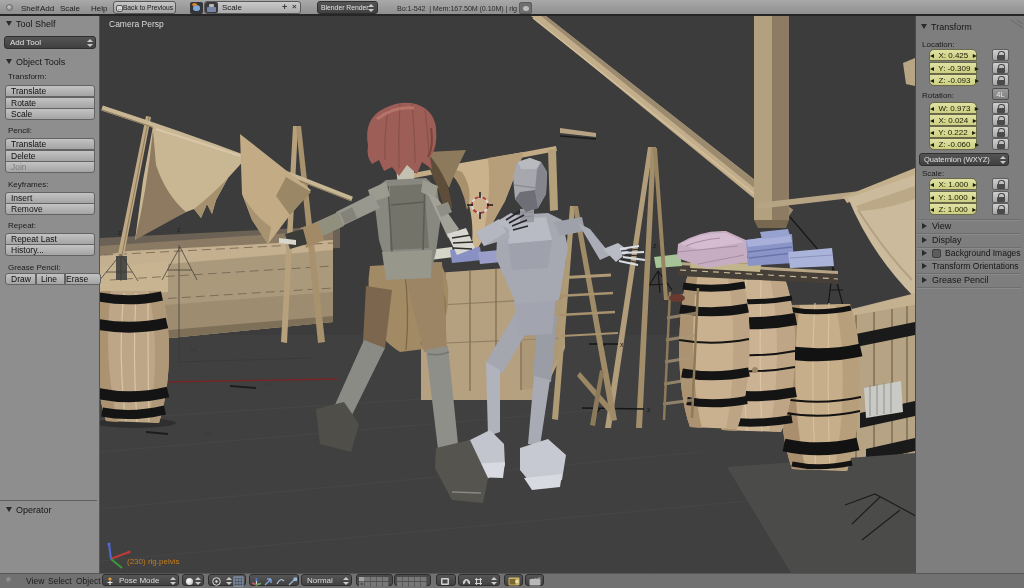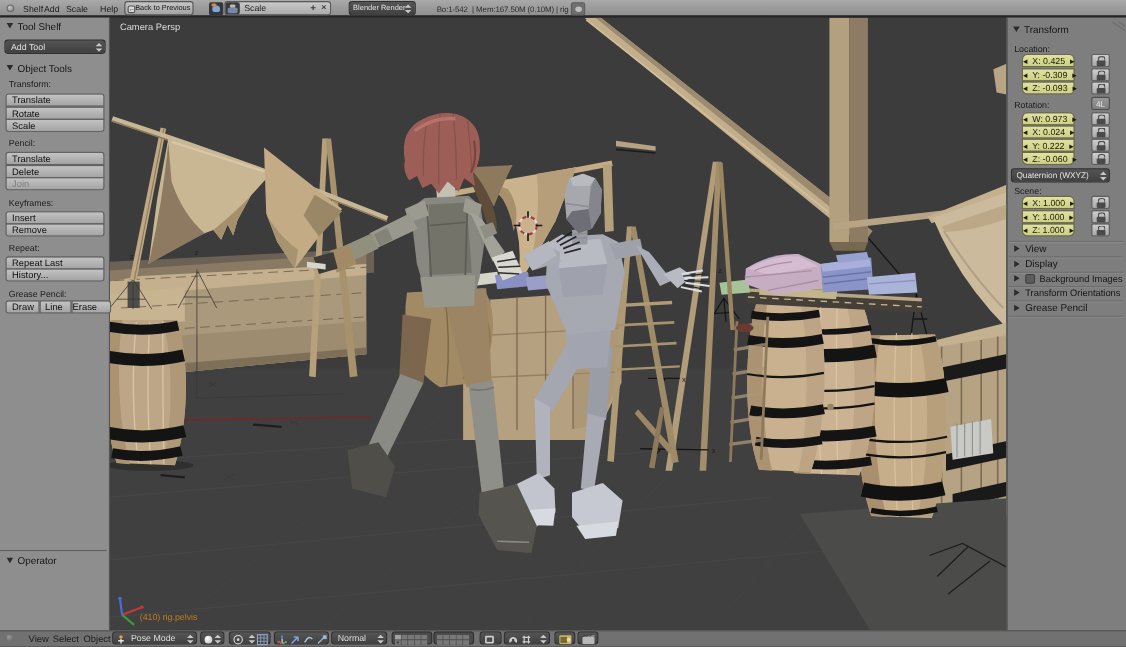--- a/index.html
+++ b/index.html
@@ -333,21 +333,21 @@
 
 <g stroke-width="2" fill="none">
 <line x1="111" y1="559" x2="129" y2="552" stroke="#c03838"></line>
 <line x1="111" y1="559" x2="122" y2="568" stroke="#3a9a3a"></line>
 <line x1="111" y1="559" x2="109" y2="544" stroke="#5068d8"></line>
 </g>
 <circle cx="129" cy="552" r="1.6" fill="#c03838"></circle>
 <circle cx="109" cy="544" r="1.6" fill="#5068d8"></circle>
 </svg>
 <div class="abs" style="left:9px;top:3px;font-size:8.5px;color:#dcdcdc">Camera Persp</div>
-<div class="abs" style="left:27px;top:541px;font-size:8px;color:#c47c1e">(410) rig.pelvis</div>
+<div class="abs" style="left:27px;top:541px;font-size:8px;color:#c47c1e">(230) rig.pelvis</div>
 </div>
 
 <div class="abs" id="topbar"></div>
 <div class="abs" style="left:6px;top:4px;width:7px;height:7px;border-radius:50%;background:radial-gradient(circle at 35% 35%,#c8c8c8,#7c7c7c);border:1px solid #6a6a6a"></div>
 <div class="abs menu" style="left:21px">Shelf</div>
 <div class="abs menu" style="left:40px">Add</div>
 <div class="abs menu" style="left:60px">Scale</div>
 <div class="abs menu" style="left:91px">Help</div>
 <div class="abs btn" style="left:113px;top:1px;width:63px;height:13px;font-size:6.7px;line-height:11px;text-align:center"><span style="display:inline-block;width:7px;height:7px;border:1px solid #555;border-radius:2px;background:#d8d8d8;font-size:6px;line-height:6px;vertical-align:-1px">←</span>Back to Previous</div>
 <div class="abs" style="left:190px;top:2px;width:13px;height:12px;border-radius:2px;background:#35363a;overflow:hidden">
@@ -406,21 +406,21 @@
 <div class="abs" style="left:77px;top:72px;width:17px;height:12px;background:linear-gradient(#9a9a9a,#7f7f7f);border:1px solid #4f4f4f;border-radius:2px;font-size:7.5px;color:#e8e8e8;text-align:center;line-height:11px">4L</div>
 <div class="abs yfield" style="top:86px;border-radius:5px 5px 0 0">◂&nbsp; W: 0.973 &nbsp;▸</div>
 <div class="abs yfield" style="top:98px">◂&nbsp; X: 0.024 &nbsp;▸</div>
 <div class="abs yfield" style="top:110px">◂&nbsp; Y: 0.222 &nbsp;▸</div>
 <div class="abs yfield" style="top:122px;border-radius:0 0 5px 5px">◂&nbsp; Z: -0.060 &nbsp;▸</div>
 <div class="abs lock" style="top:86px"></div>
 <div class="abs lock" style="top:98px"></div>
 <div class="abs lock" style="top:110px"></div>
 <div class="abs lock" style="top:122px"></div>
 <div class="abs dbtn" style="left:4px;top:136.5px;width:90px;height:13px;font-size:7.5px;line-height:12px;padding-left:4px">Quaternion (WXYZ)<span class="updn"></span><span class="updn2"></span></div>
-<div class="abs lbl" style="left:7px;top:153px">Scene:</div>
+<div class="abs lbl" style="left:7px;top:153px">Scale:</div>
 <div class="abs yfield" style="top:162px;border-radius:5px 5px 0 0">◂&nbsp; X: 1.000 &nbsp;▸</div>
 <div class="abs yfield" style="top:174.5px">◂&nbsp; Y: 1.000 &nbsp;▸</div>
 <div class="abs yfield" style="top:187px;border-radius:0 0 5px 5px">◂&nbsp; Z: 1.000 &nbsp;▸</div>
 <div class="abs lock" style="top:162px"></div>
 <div class="abs lock" style="top:174.5px"></div>
 <div class="abs lock" style="top:187px"></div>
 <div class="sep" style="top:203px"></div>
 <div class="abs hdr" style="left:7px;top:205px"><span class="trir"></span>View</div>
 <div class="sep" style="top:217px"></div>
 <div class="abs hdr" style="left:7px;top:219px"><span class="trir"></span>Display</div>

